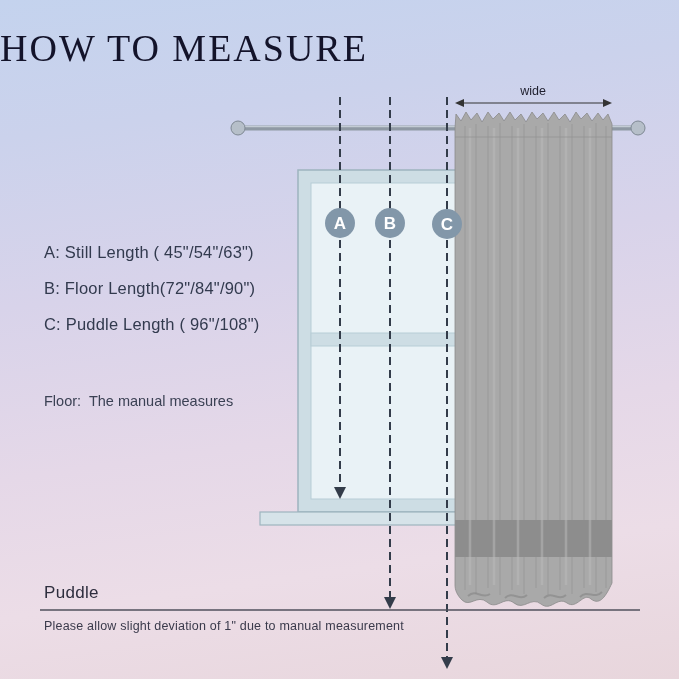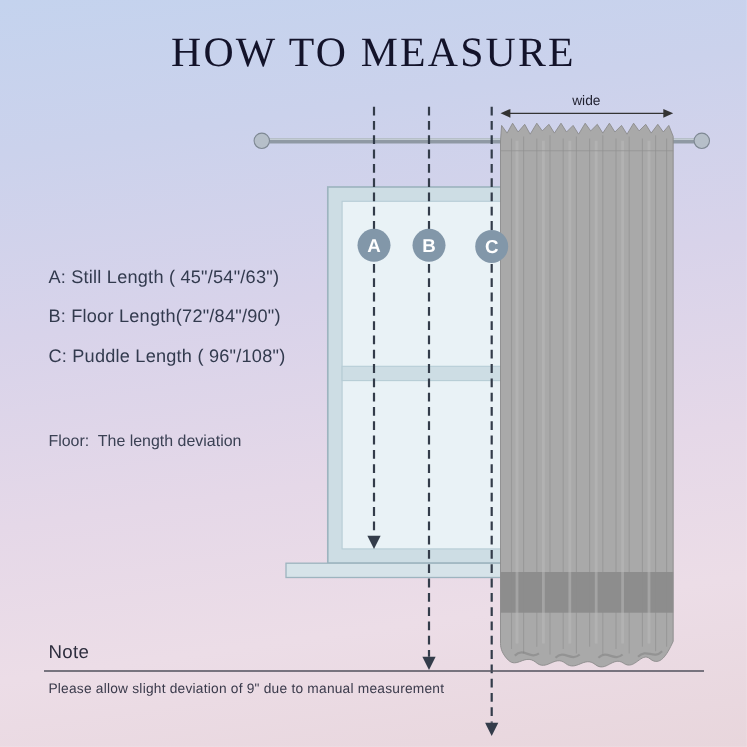--- a/index.html
+++ b/index.html
@@ -8,21 +8,20 @@
 
   .canvas {
     position:relative; width:679px; height:679px; overflow:hidden;
     background: linear-gradient(172deg,
       #c4d3ee 0%, #cbd2ec 18%, #d8d3ea 40%,
       #e5d8e8 62%, #ecdde7 80%, #e8d6dc 100%);
   }
 
   .title {
     position:absolute; top:26px; left:0; width:100%;
-    text-align:center;
     font-family:"Liberation Serif", serif;
     font-size:38px; font-weight:500; letter-spacing:2px;
     color:#13132a;
   }
 
   svg.diagram { position:absolute; left:0; top:0; }
 
   .measure-list { position:absolute; left:44px; top:243px; }
   .measure-item {
     font-size:16.5px; color:#323a4e; letter-spacing:.2px;
@@ -137,20 +136,20 @@
   </svg>
 
   <div class="measure-list">
     <div class="measure-item">A: Still Length ( 45"/54"/63")</div>
     <div class="measure-item">B: Floor Length(72"/84"/90")</div>
     <div class="measure-item">C: Puddle Length ( 96"/108")</div>
   </div>
 
   <div class="note">
     <span>Floor:</span>&nbsp;
-    <span>The length deviation</span><br>
+    <span>The manual measures</span><br>
   </div>
 
-  <div class="floor-label">Note</div>
+  <div class="floor-label">Puddle</div>
 
-  <div class="disclaimer">Please allow slight deviation of 9" due to manual measurement</div>
+  <div class="disclaimer">Please allow slight deviation of 1" due to manual measurement</div>
 
 </div>
 
 </body></html>

